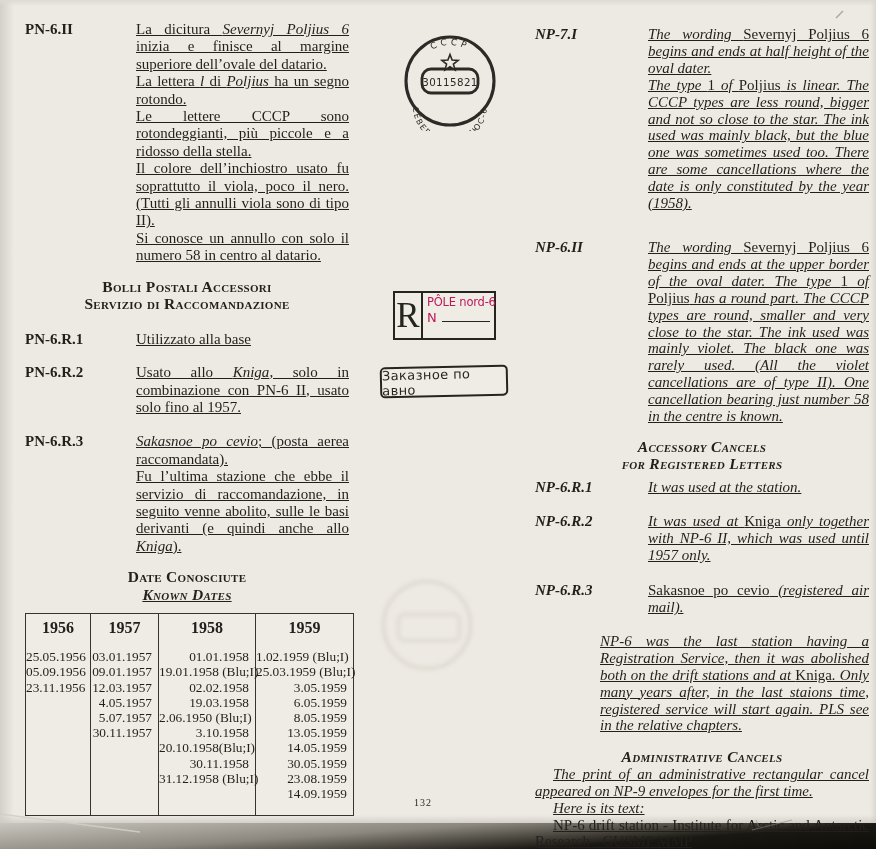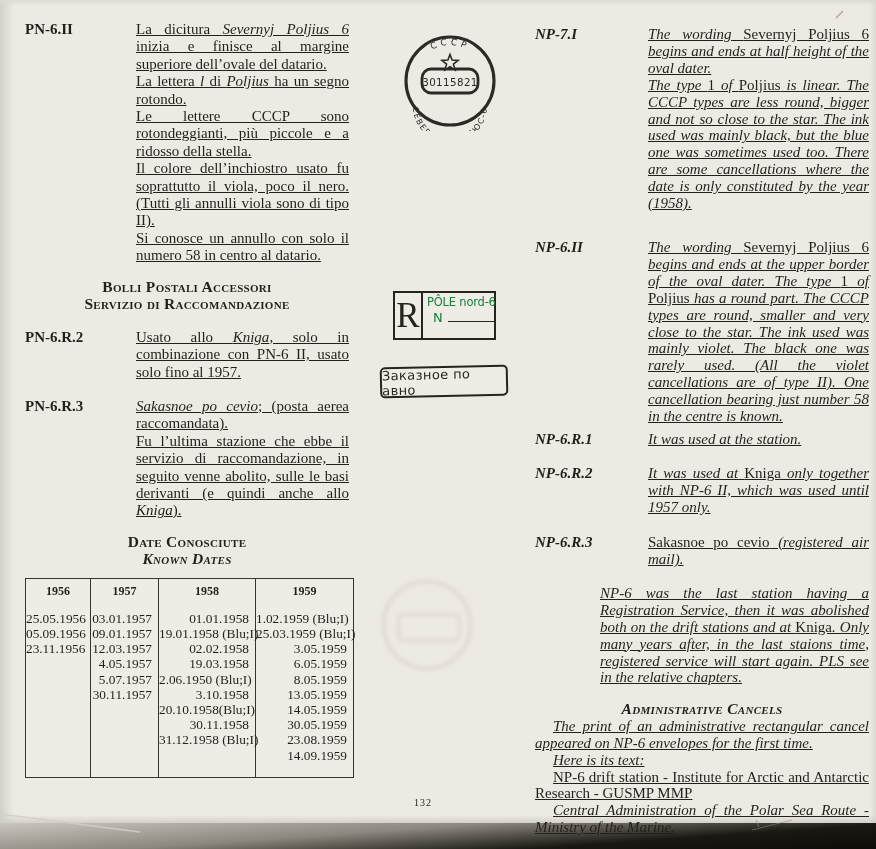--- a/index.html
+++ b/index.html
@@ -29,51 +29,51 @@
   .col-right .entry .lbl{flex:0 0 65px;}
   .entry .body{flex:1;min-width:0;}
   .body p, .paras p{margin:0;font-size:15px;line-height:17.4px;text-align:justify;text-decoration:underline;}
   .col-right .body p, .col-right .paras p{line-height:16.9px;}
   .sg-i{font-style:italic;}
   .sg-r{font-style:normal;}
 
   .sc-head{margin:13px 0 0 0;text-align:center;font-size:15.5px;font-weight:bold;
     font-variant:small-caps;line-height:17.5px;}
   .sc-head .hl{display:block;letter-spacing:.3px;}
-  .sc-head .it{font-style:italic;}
+  .sc-head .it{font-style:italic;text-decoration:underline;}
   .col-right .sc-head{font-style:italic;}
 
   .mt18{margin-top:18px;} .mt16{margin-top:16px;} .mt17{margin-top:17px;}
   .mt27{margin-top:27px;} .mt13{margin-top:13px;} .mt6{margin-top:6px;}
   .mt14{margin-top:14px;}
 
   
   .kd-table{display:grid;grid-template-columns:65px 68px 97px 97px;
     border:1.6px solid #35342f;width:327px;margin-top:10px;background:rgba(255,255,255,.12);}
   .kd-col{border-right:1.6px solid #35342f;padding:5px 0 14px 0;}
   .kd-col:last-child{border-right:none;}
-  .kd-head{text-align:center;font-weight:bold;font-size:12px;margin-bottom:12px;}
+  .kd-head{text-align:center;font-weight:bold;font-size:16px;margin-bottom:12px;}
   .kd-cells div{text-align:right;padding-right:6px;font-size:13.3px;line-height:15.2px;white-space:nowrap;}
 
   .note-para{padding-left:65px;}
 
   .admin p{text-indent:18px;}
 
   .page-number{position:absolute;left:414px;top:797px;font-size:10px;letter-spacing:1px;}
 
   
   .round-cancel{position:absolute;left:400px;top:31px;width:100px;height:100px;}
   
   .rbox{position:absolute;left:393px;top:291px;width:99px;height:45px;
     border:2.4px solid #26241f;display:flex;background:rgba(255,255,255,.1);}
   .rbox .rcell{flex:0 0 26px;border-right:2.2px solid #26241f;display:flex;
     align-items:center;justify-content:center;font-size:35px;line-height:35px;
     font-family:"Liberation Serif",serif;color:#26241f;}
   .rbox .rtext{flex:1;padding:2px 0 0 4px;font-family:"DejaVu Sans",sans-serif;
-    color:#15803d;text-align:right;}
+    color:#be185d;}
   .rbox .l1{font-size:11.5px;letter-spacing:-.2px;white-space:nowrap;}
   .rbox .l2{font-size:13px;margin-top:1px;}
   .rbox .nline{display:inline-block;width:48px;border-bottom:1.6px solid #26241f;
     height:11px;margin-left:5px;}
 
   
   .zbox{position:absolute;left:380px;top:366px;width:124px;height:27px;
     border:2.6px solid #26241f;border-radius:5px;transform:rotate(-1.3deg);
     display:flex;align-items:center;justify-content:center;
     font-family:"DejaVu Sans",sans-serif;font-size:13px;letter-spacing:.4px;
@@ -111,20 +111,26 @@
           <p><span>Il colore dell’inchiostro usato fu soprattutto il viola, poco il nero. (Tutti gli annulli viola sono di tipo II).</span></p>
           <p><span>Si conosce un annullo con solo il numero 58 in centro al datario.</span></p>
         </div>
     </div>
 
     <h3 class="sc-head">
       <span class="hl">Bolli Postali Accessori</span>
       <span class="hl">Servizio di Raccomandazione</span>
     </h3>
 
+    <div class="entry mt18">
+      <div class="lbl">PN-6.R.1</div>
+      <div class="body">
+          <p><span>Utilizzato alla base</span></p>
+        </div>
+    </div>
 
     <div class="entry mt16">
       <div class="lbl">PN-6.R.2</div>
       <div class="body">
           <p><span>Usato allo </span><span class="sg-i">Kniga</span><span>, solo in combinazione con PN-6 II, usato solo fino al 1957.</span></p>
         </div>
     </div>
 
     <div class="entry mt17">
       <div class="lbl">PN-6.R.3</div>
@@ -236,20 +242,24 @@
         </div>
     </div>
 
     <div class="entry mt27">
       <div class="lbl">NP-6.II</div>
       <div class="body">
           <p><span>The wording </span><span class="sg-r">Severnyj Poljius 6</span><span> begins and ends at the upper border of the oval dater. The type </span><span class="sg-r">1</span><span> of </span><span class="sg-r">Poljius</span><span> has a round part. The CCCP types are round, smaller and very close to the star. The ink used was mainly violet. The black one was rarely used. (All the violet cancellations are of type II). One cancellation bearing just number 58 in the centre is known.</span></p>
         </div>
     </div>
 
+    <h3 class="sc-head">
+      <span class="hl">Accessory Cancels</span>
+      <span class="hl">for Registered Letters</span>
+    </h3>
 
     <div class="entry mt6">
       <div class="lbl">NP-6.R.1</div>
       <div class="body">
           <p><span>It was used at the station.</span></p>
         </div>
     </div>
 
     <div class="entry mt17">
       <div class="lbl">NP-6.R.2</div>
@@ -267,21 +277,21 @@
 
     <div class="paras note-para mt17">
         <p><span>NP-6 was the last station having a Registration Service, then it was abolished both on the drift stations and at </span><span class="sg-r">Kniga</span><span>. Only many years after, in the last staions time, registered service will start again. PLS see in the relative chapters.</span></p>
       </div>
 
     <h3 class="sc-head mt14">
       <span class="hl">Administrative Cancels</span>
     </h3>
 
     <div class="paras admin">
-        <p><span>The print of an administrative rectangular cancel appeared on NP-6 envelopes for the first time.</span></p>
+        <p><span>The print of an administrative rectangular cancel appeared on NP-9 envelopes for the first time.</span></p>
         <p><span>Here is its text:</span></p>
         <p><span class="sg-r">NP-6 drift station - Institute for Arctic and Antarctic Research - GUSMP MMP</span></p>
         <p><span>Central Administration of the Polar Sea Route - Ministry of the Marine.</span></p>
       </div>
 
   </div>
 
   <div class="page-number">132</div>
 
   <svg class="pencil" style="left:833px;top:8px;width:14px;height:14px;">

